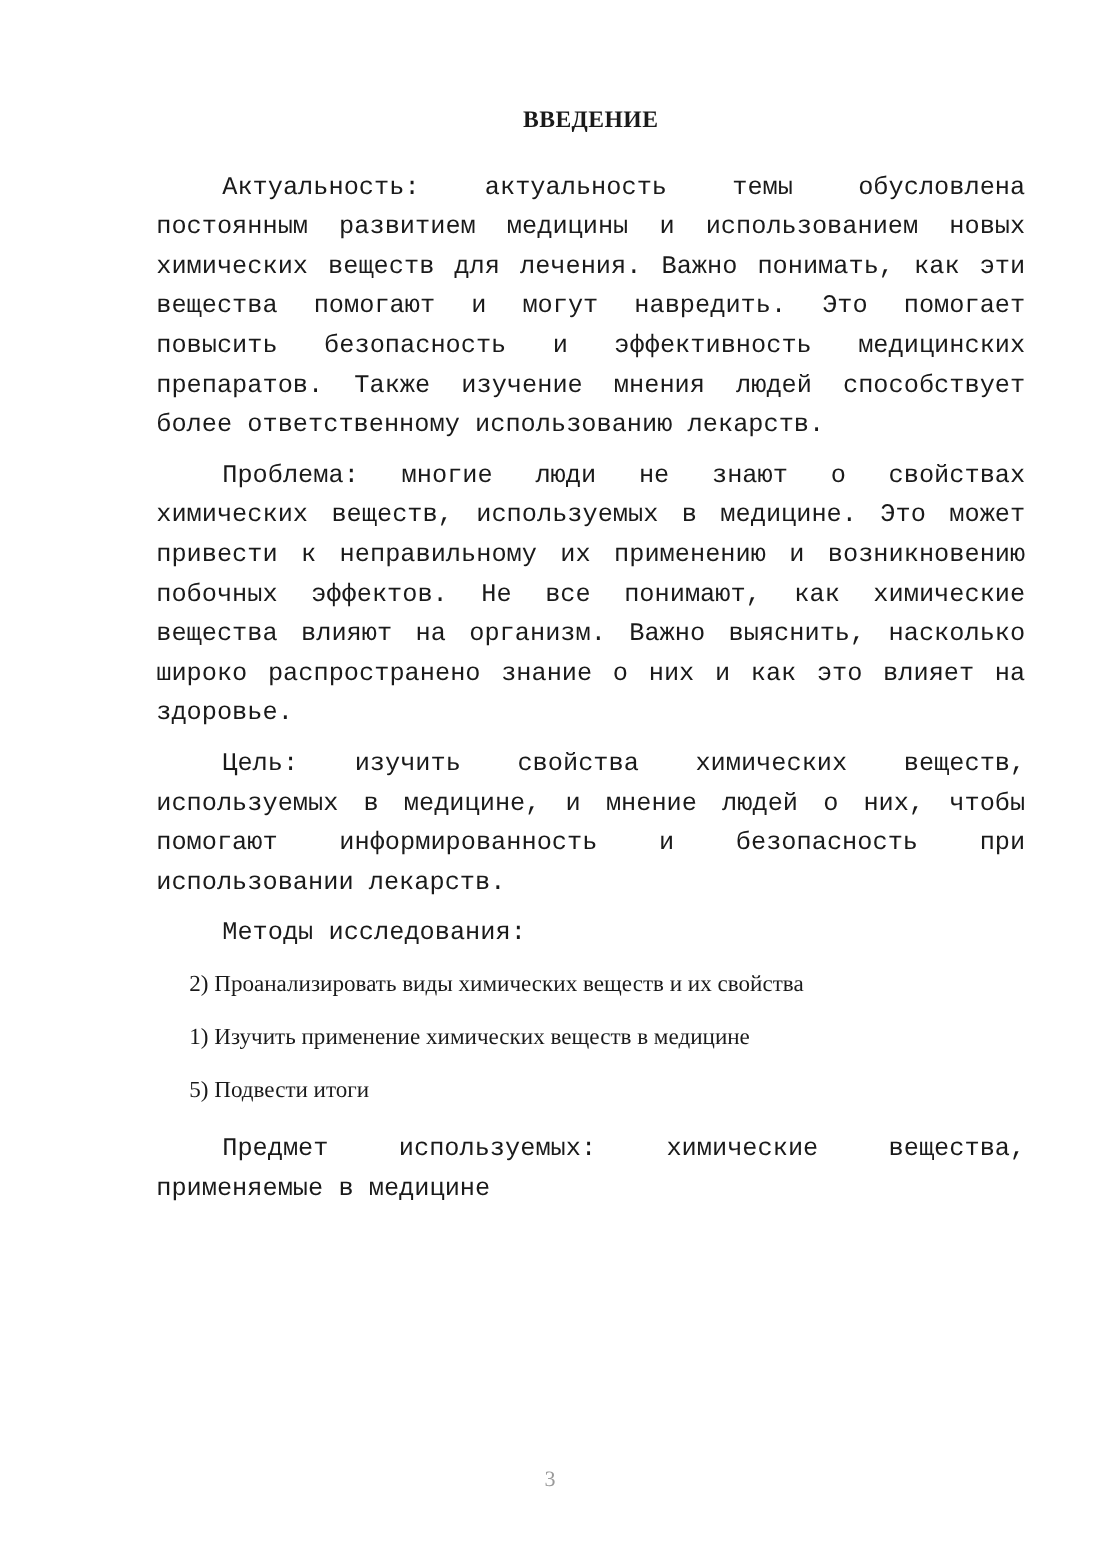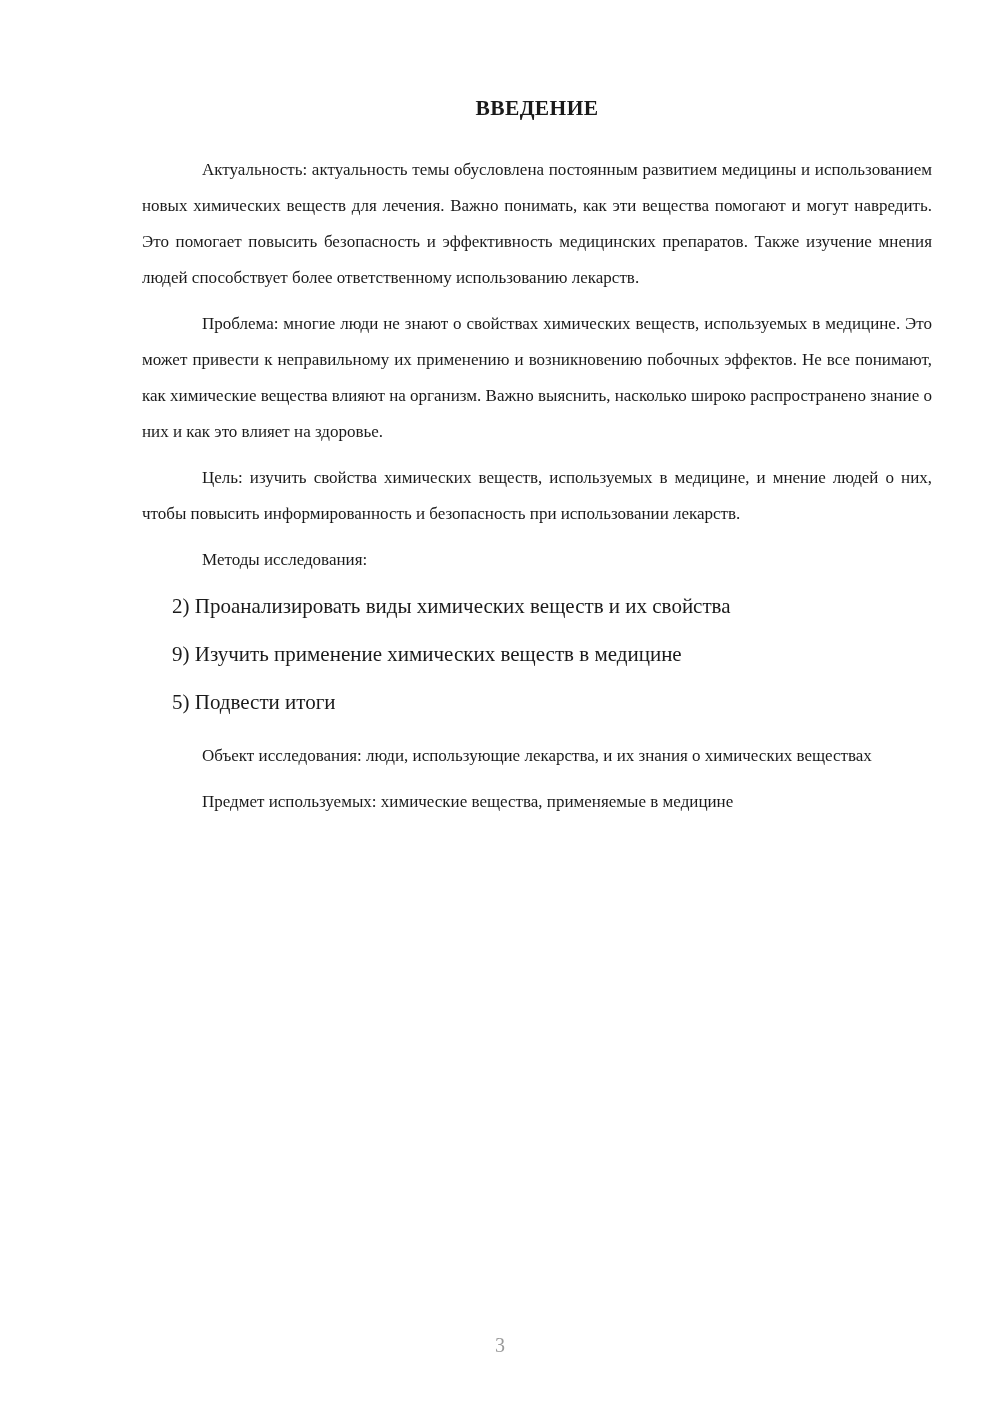--- a/index.html
+++ b/index.html
@@ -35,27 +35,28 @@
   .doc-title {
     font-size: 21.5px;
     font-weight: bold;
     text-align: center;
     letter-spacing: 0.4px;
     margin: 0 0 26px 0;
     line-height: 36px;
   }
 
   .para {
-    font-size: 17px;
+    font-size: 23px;
     line-height: 36px;
     text-align: justify;
     text-justify: inter-word;
     text-indent: 60px;
     margin: 0 0 10px 0;
     hyphens: none;
+    font-family: Liberation Mono, monospace;
   }
 
   .para:last-child {
     margin-bottom: 0;
   }
 
   .para-tight {
     margin-bottom: 0;
   }
 
@@ -94,31 +95,30 @@
 <div class="page">
 
   <div class="content">
 
     <h1 class="doc-title">ВВЕДЕНИЕ</h1>
 
     <p class="para">Актуальность: актуальность темы обусловлена постоянным развитием медицины и использованием новых химических веществ для лечения. Важно понимать, как эти вещества помогают и могут навредить. Это помогает повысить безопасность и эффективность медицинских препаратов. Также изучение мнения людей способствует более ответственному использованию лекарств.</p>
 
     <p class="para">Проблема: многие люди не знают о свойствах химических веществ, используемых в медицине. Это может привести к неправильному их применению и возникновению побочных эффектов. Не все понимают, как химические вещества влияют на организм. Важно выяснить, насколько широко распространено знание о них и как это влияет на здоровье.</p>
 
-    <p class="para">Цель: изучить свойства химических веществ, используемых в медицине, и мнение людей о них, чтобы повысить информированность и безопасность при использовании лекарств.</p>
+    <p class="para">Цель: изучить свойства химических веществ, используемых в медицине, и мнение людей о них, чтобы помогают информированность и безопасность при использовании лекарств.</p>
 
     <p class="para para-tight">Методы исследования:</p>
 
     <ol class="list">
       <li class="list-item">2) Проанализировать виды химических веществ и их свойства</li>
-      <li class="list-item">9) Изучить применение химических веществ в медицине</li>
+      <li class="list-item">1) Изучить применение химических веществ в медицине</li>
       <li class="list-item">5) Подвести итоги</li>
     </ol>
 
-    <p class="para">Объект исследования: люди, использующие лекарства, и их знания о химических веществах</p>
 
     <p class="para">Предмет используемых: химические вещества, применяемые в медицине</p>
 
 
 
   </div>
 
   <div class="page-number">3</div>
 
 </div>

